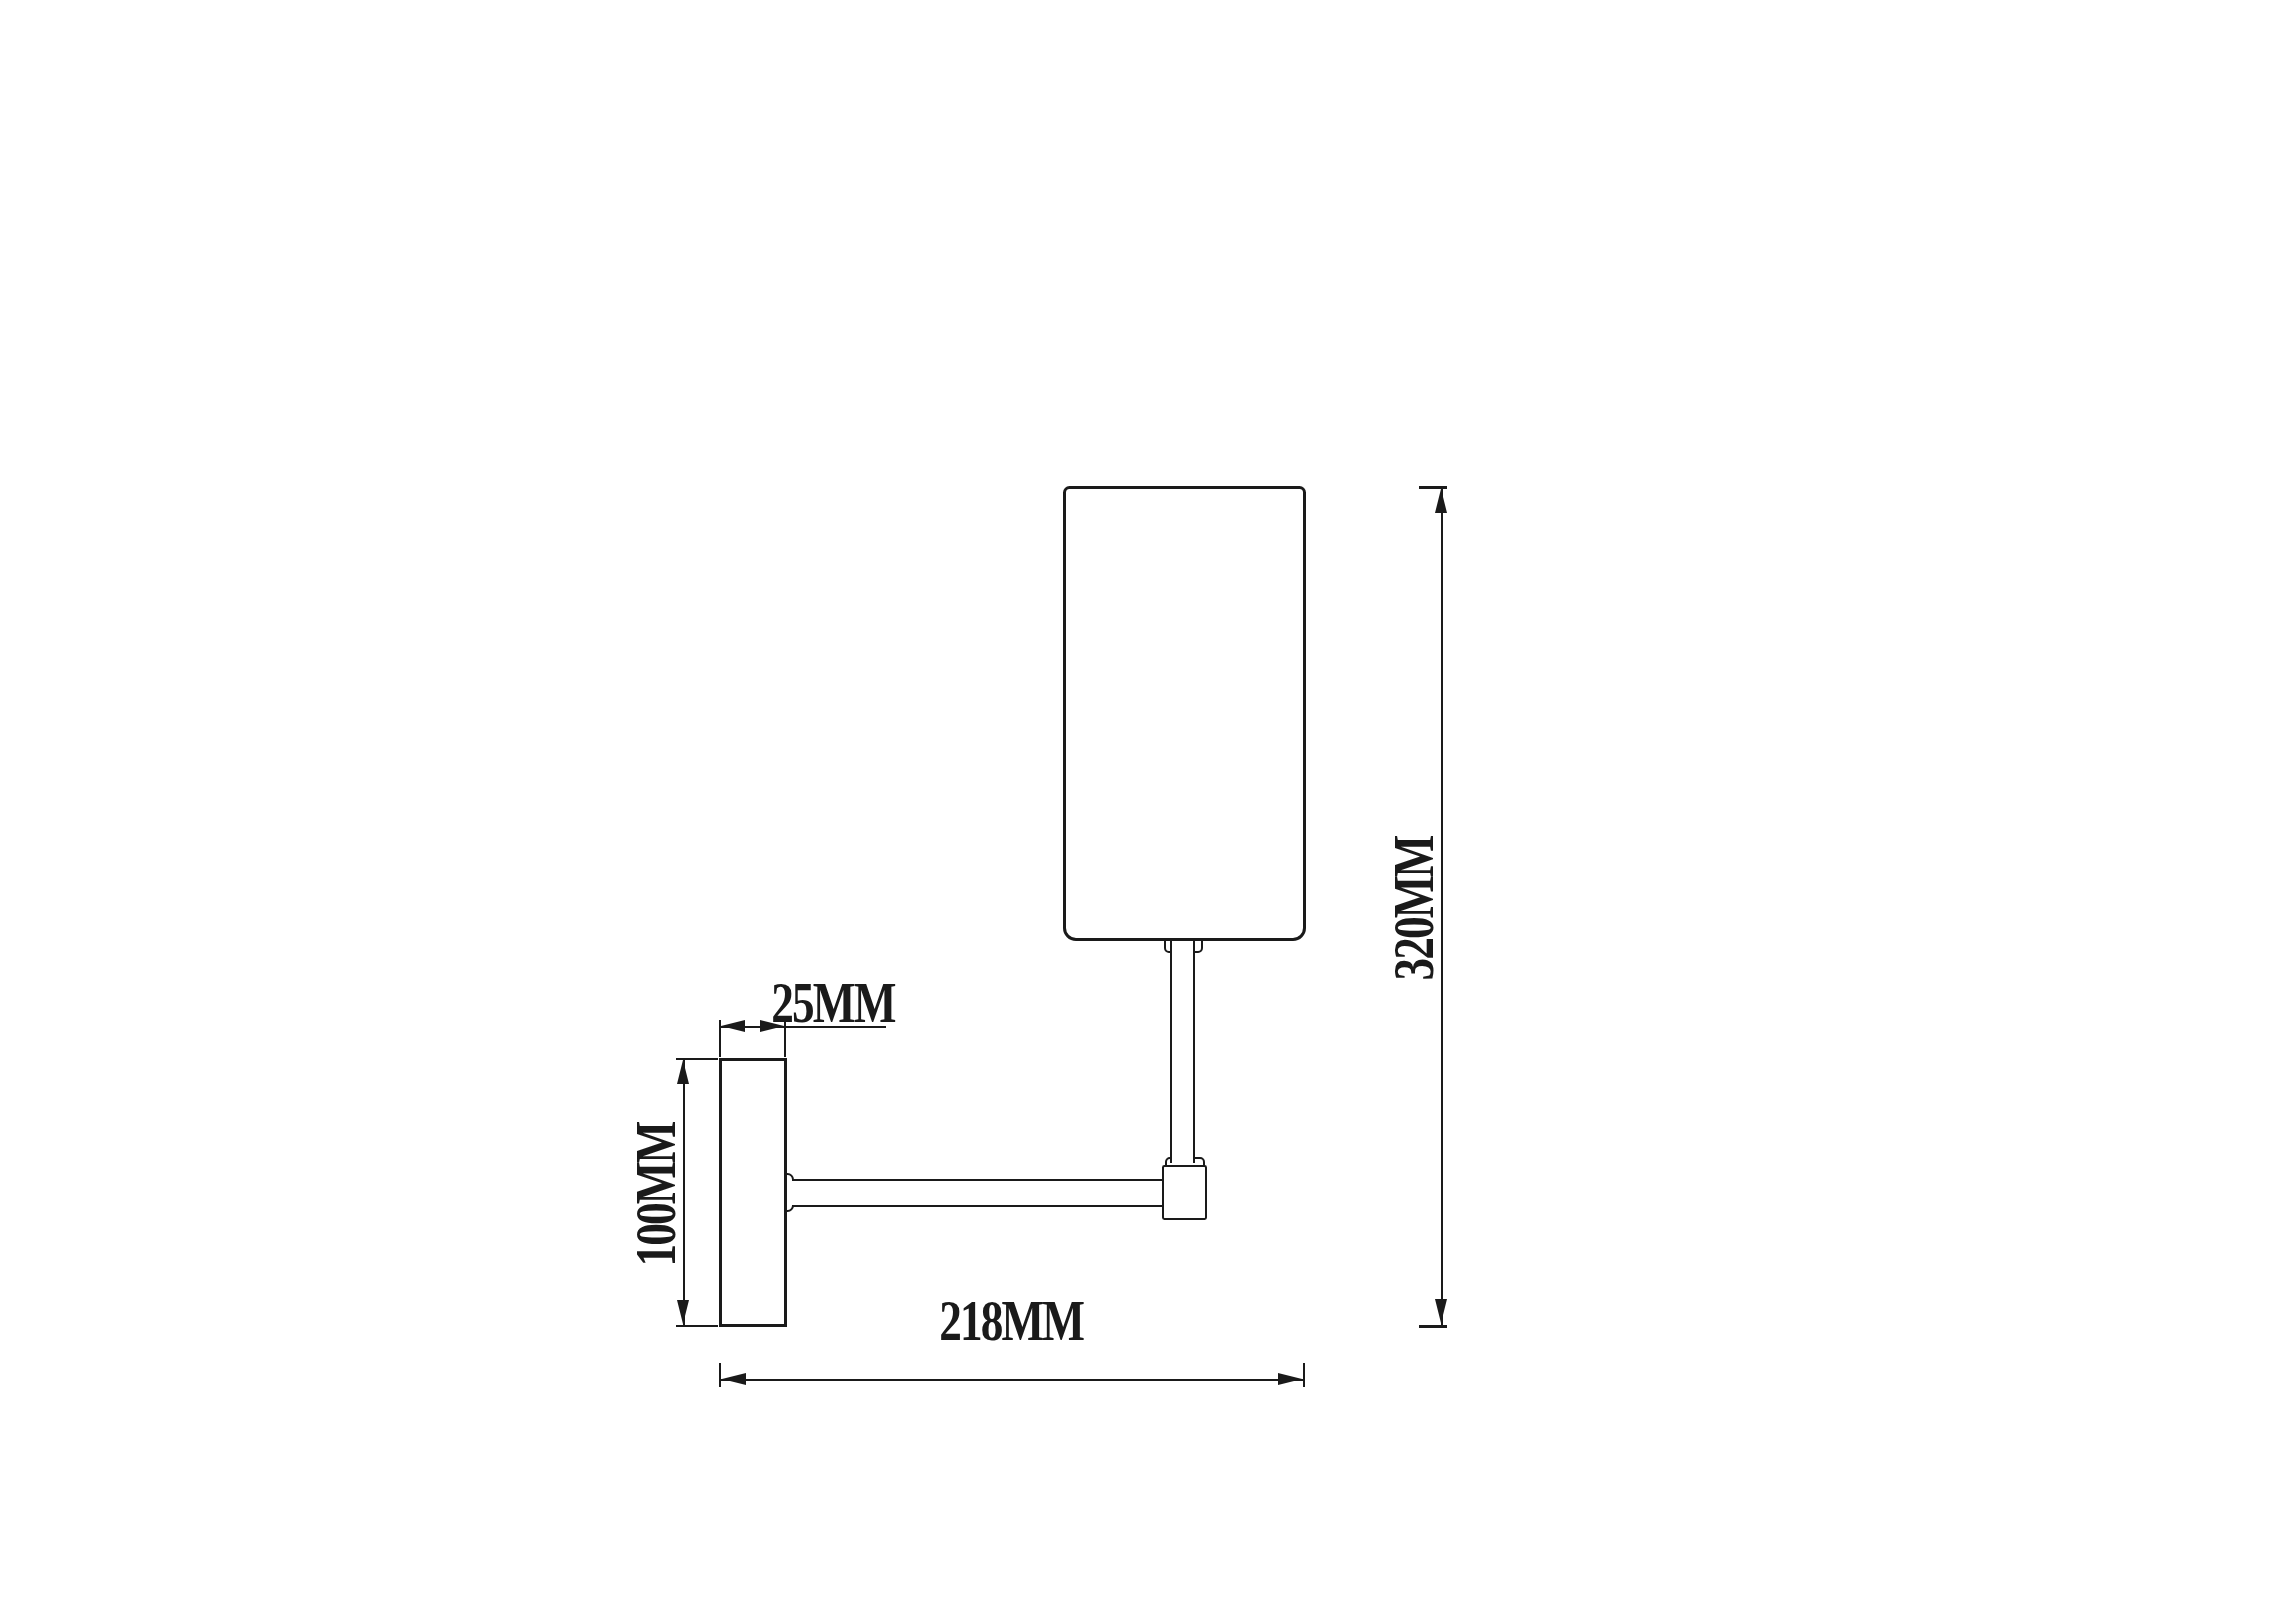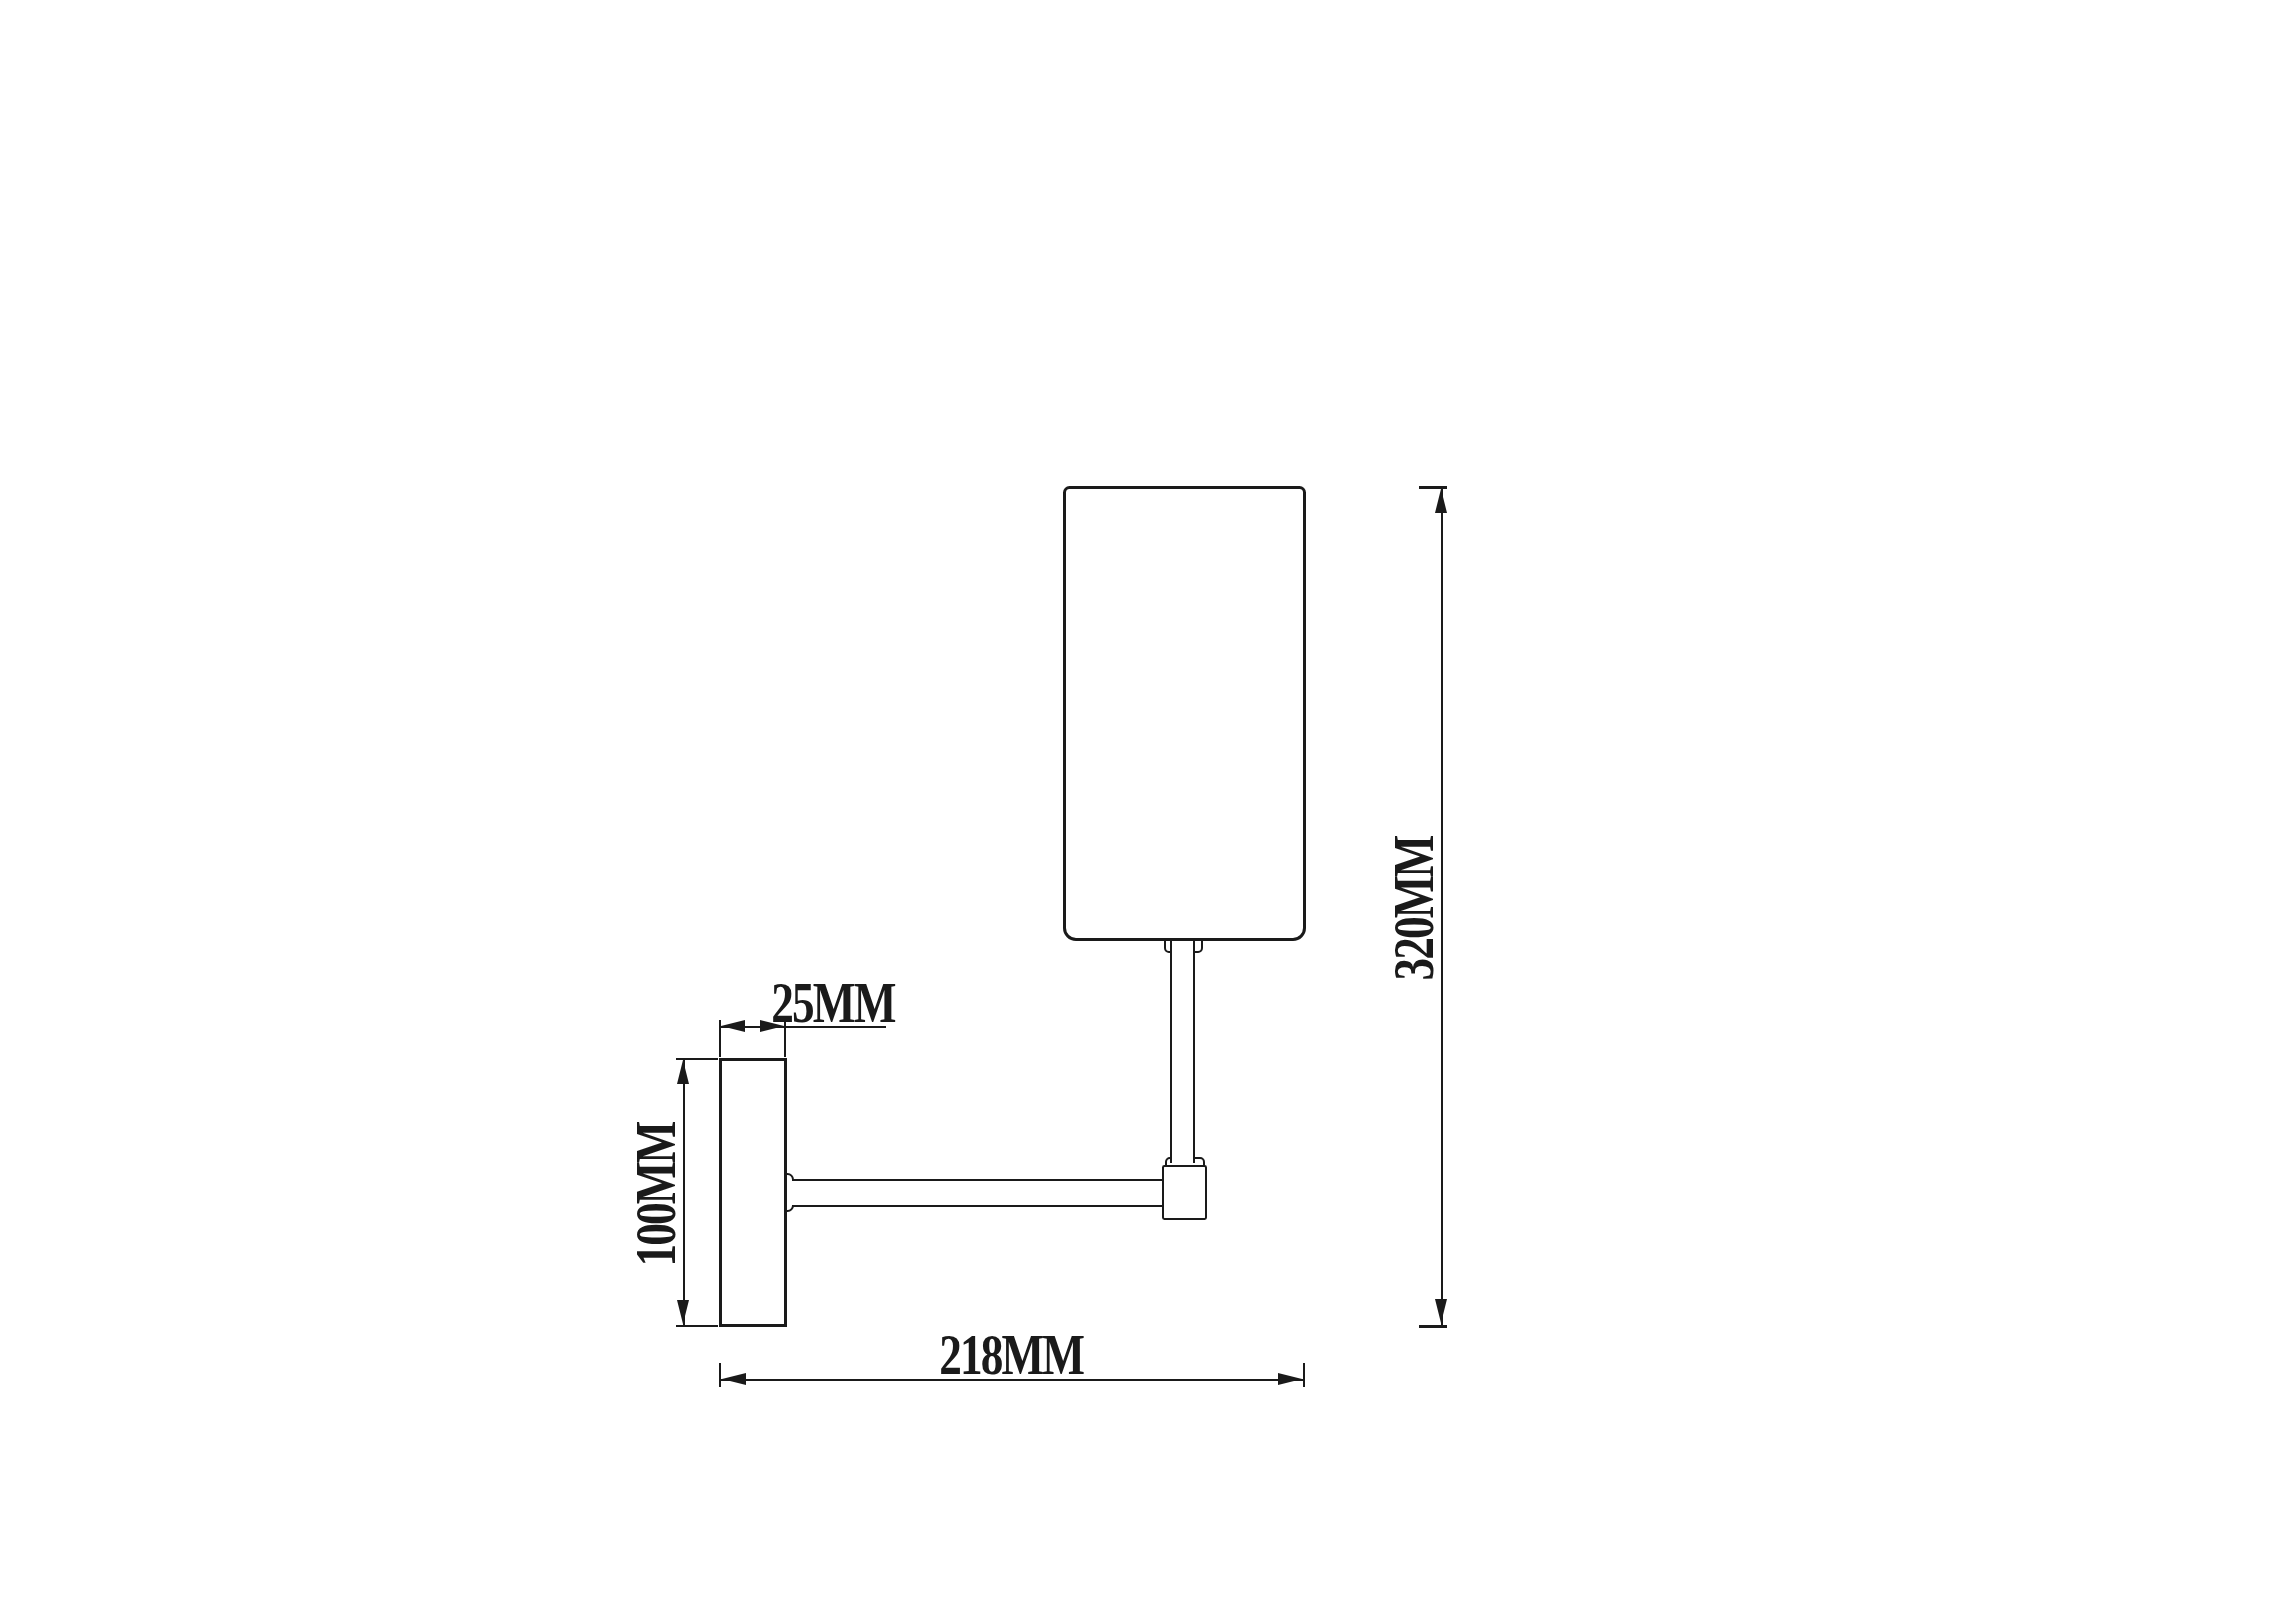--- a/index.html
+++ b/index.html
@@ -73,21 +73,21 @@
   <div class="s dline" style="left:683px;top:1059px;width:2.4px;height:268px;"></div>
   <div class="arr up" style="left:677px;top:1060px;"></div>
   <div class="arr down" style="left:677px;top:1300px;"></div>
   <div class="dim-label rot" style="left:534px;top:1170px;width:243px;height:49px;">100MM</div>
 
   <div class="s dline" style="left:719px;top:1363px;width:2.4px;height:24px;"></div>
   <div class="s dline" style="left:1303px;top:1363px;width:2.4px;height:24px;"></div>
   <div class="s dline" style="left:719px;top:1379px;width:585px;height:2.4px;"></div>
   <div class="arr left" style="left:722px;top:1373px;"></div>
   <div class="arr right" style="left:1278px;top:1373px;"></div>
-  <div class="dim-label" style="left:890px;top:1330px;width:243px;height:49px;">
+  <div class="dim-label" style="left:890px;top:1296px;width:243px;height:49px;">
     <span class="s squeeze" style="position:static;display:inline-block;">218MM</span>
   </div>
 
   <div class="s dline" style="left:1419px;top:486px;width:27.6px;height:3.2px;"></div>
   <div class="s dline" style="left:1419px;top:1325px;width:27.6px;height:3.2px;"></div>
   <div class="s dline" style="left:1441px;top:487px;width:2.4px;height:840px;"></div>
   <div class="arr up" style="left:1435px;top:489px;"></div>
   <div class="arr down" style="left:1435px;top:1299px;"></div>
   <div class="dim-label rot" style="left:1292px;top:884px;width:243px;height:49px;">320MM</div>
 

